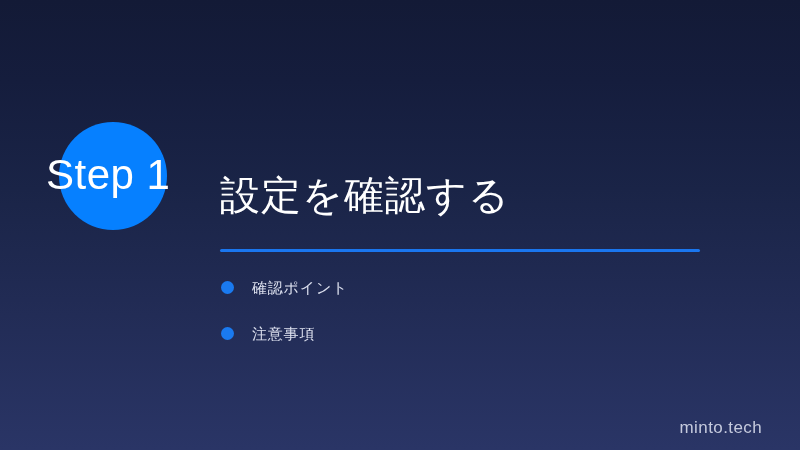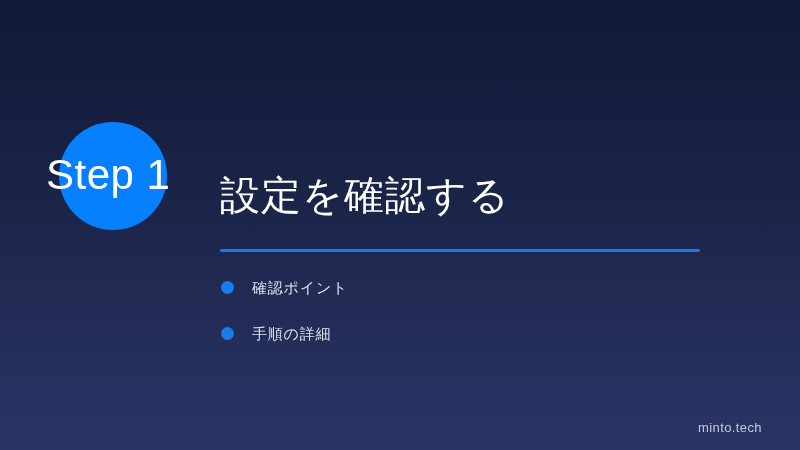--- a/index.html
+++ b/index.html
@@ -100,21 +100,21 @@
     color: #dde1ef;
     letter-spacing: 0.8px;
     white-space: nowrap;
   }
 
   
   #footer-watermark {
     position: absolute;
     right: 38px;
     bottom: 11px;
-    font-size: 13px;
+    font-size: 17px;
     line-height: 22px;
     color: #c5cadd;
     letter-spacing: 0.4px;
   }
 </style>
 </head>
 <body>
 
 <div id="slide">
 
@@ -130,21 +130,21 @@
 
     <ul id="bullet-list">
 
       <li class="bullet-item">
         <span class="bullet-dot"></span>
         <span class="bullet-text">確認ポイント</span>
       </li>
 
       <li class="bullet-item">
         <span class="bullet-dot"></span>
-        <span class="bullet-text">手順の詳細</span>
+        <span class="bullet-text">注意事項</span>
       </li>
 
 
     </ul>
   </div>
 
   <div id="footer-watermark">minto.tech</div>
 
 </div>
 

